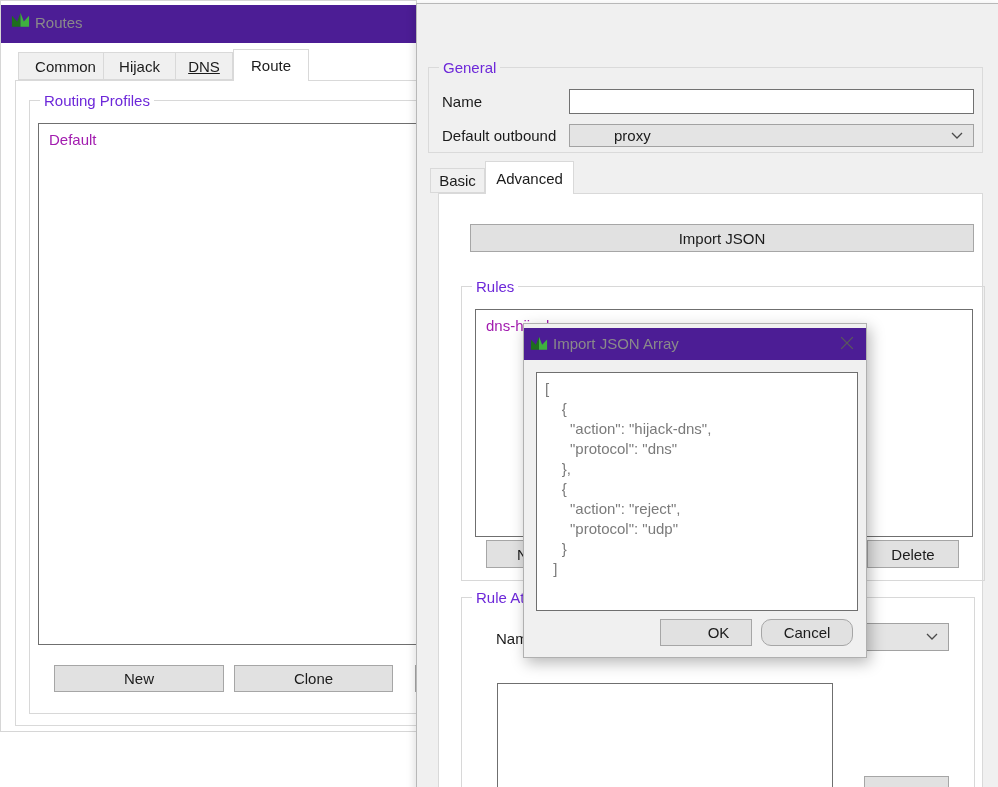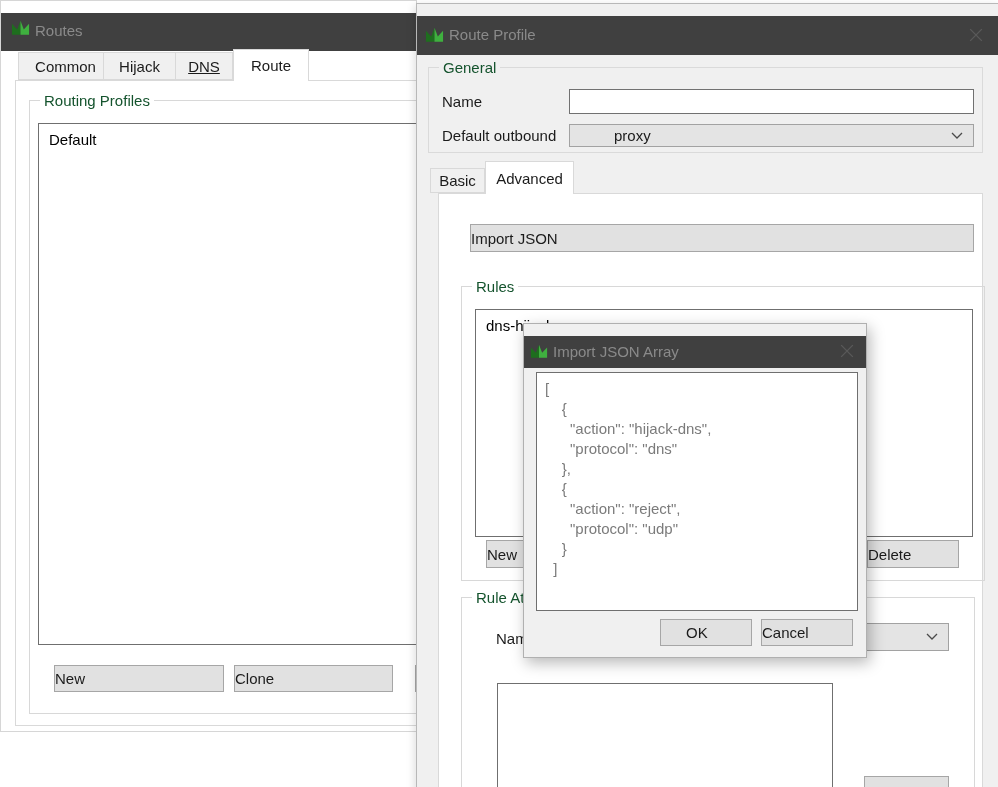--- a/index.html
+++ b/index.html
@@ -2,40 +2,40 @@
 <html><head>
 <meta charset="utf-8">
 <style>
   * { margin:0; padding:0; box-sizing:border-box; }
   body { background:#ffffff; font-family:"Liberation Sans", sans-serif; }
   .screen { position:relative; width:998px; height:787px; overflow:hidden; background:#ffffff; }
 
   .frag { position:absolute; }
 
   .win { position:absolute; background:#ffffff; }
-  .titlebar { position:absolute; left:0; top:12px; right:0; background:#404040; }
+  .titlebar { position:absolute; left:0; top:4px; right:0; background:#4c1d95; }
   .title-text { position:absolute; font-size:15px; color:#8a8a8a; white-space:nowrap; }
   .app-icon { position:absolute; }
   .close-btn { position:absolute; width:18px; height:18px; display:flex; align-items:center; justify-content:center; }
 
   .tab { position:absolute; display:flex; align-items:center; justify-content:center;
          font-size:15px; color:#1b1b1b; background:#f0f0f0; border:1px solid #d9d9d9; z-index:1; }
   .tab.active { background:#ffffff; border-bottom:none; z-index:3; }
   .pane { position:absolute; background:#ffffff; border:1px solid #d9d9d9; z-index:0; }
 
   .groupbox { position:absolute; border:1px solid #d8d8d8; }
-  .legend { position:absolute; top:-9px; left:10px; padding:0 4px; font-size:15px; color:#14532d; white-space:nowrap;text-align:right; }
+  .legend { position:absolute; top:-9px; left:10px; padding:0 4px; font-size:15px; color:#6d28d9; white-space:nowrap;text-align:right; }
   .legend.on-white { background:#ffffff; }
   .legend.on-gray { background:#f0f0f0; }
 
   .listbox { position:absolute; background:#ffffff; border:1px solid #6f6f6f; }
-  .list-item { font-size:15px; color:#000000; padding:7px 10px 0 10px; white-space:nowrap; }
+  .list-item { font-size:15px; color:#a21caf; padding:7px 10px 0 10px; white-space:nowrap; }
 
   .btn { position:absolute; background:#e1e1e1; border:1px solid #a6a6a6; display:flex;
-         align-items:center; font-size:15px; color:#1b1b1b; overflow:hidden; white-space:nowrap; }
+         align-items:center; justify-content:center; font-size:15px; color:#1b1b1b; overflow:hidden; white-space:nowrap; }
 
   .field-label { position:absolute; font-size:15px; color:#1b1b1b; white-space:nowrap; }
   .text-input { position:absolute; background:#ffffff; border:1px solid #717171; font-size:15px;
                 color:#1b1b1b; padding:0 8px; font-family:"Liberation Sans", sans-serif; }
   .combobox { position:absolute; background:#e4e4e4; border:1px solid #a2a2a2; display:flex; align-items:center;
               font-size:15px; color:#1b1b1b; padding-left:9px; }
   .combobox .chev { position:absolute; right:10px; top:50%; transform:translateY(-50%); display:flex; }
 
   .textarea-box { position:absolute; background:#ffffff; border:1px solid #6f6f6f; }
 
@@ -93,34 +93,20 @@
         <span>New</span>
       </div>
       <div class="btn" style="left:204px;top:564px;width:159px;height:27px;">
         <span>Clone</span>
       </div>
       <div class="btn" style="left:385px;top:564px;width:30px;height:27px;"></div>
     </div>
   </div>
 
   <div class="win" id="profile-win">
-    <div class="titlebar" style="height:39px;">
-      <span class="app-icon" style="left:8px;top:10px;">
-        <svg width="19" height="17" viewBox="0 0 20 17">
-          <path d="M1,16 L1,4.5 L6.5,10.5 L10,1.5 L10,16 Z" fill="#1e6e1e"></path>
-          <path d="M10,16 L10,1.5 L13.5,10.5 L19,4.5 L19,16 Z" fill="#3fb03f"></path>
-        </svg>
-      </span>
-      <span class="title-text" style="left:32px;top:10px;">Route Profile</span>
-      <span class="close-btn" style="left:550px;top:10px;">
-        <svg width="14" height="14" viewBox="0 0 12 12">
-            <path d="M1,1 L11,11 M11,1 L1,11" stroke="#5a5a5a" stroke-width="1.1" fill="none"></path>
-          </svg>
-      </span>
-    </div>
 
     <div class="groupbox" style="left:11px;top:63px;width:555px;height:86px;border-color:#dadada;">
       <span class="legend on-gray">General</span>
       <span class="field-label" style="left:13px;top:25px;">Name</span>
       <input class="text-input" style="left: 140px; top: 21px; width: 405px; height: 25px;" value="">
       <span class="field-label" style="left:13px;top:59px;">Default outbound</span>
       <div class="combobox" style="left:140px;top:56px;width:405px;height:23px;padding-left:44px;">
         <span>proxy</span>
         <span class="chev">
           <svg width="12" height="8" viewBox="0 0 12 8">
@@ -195,18 +181,18 @@
     },
     {
       "action": "reject",
       "protocol": "udp"
     }
   ]</pre>
 
     <div class="btn" style="left:136px;top:295px;width:92px;height:27px;padding-left:25px;">
       <span>OK</span>
     </div>
-    <div class="btn" style="left:237px;top:295px;width:92px;height:27px;">
+    <div class="btn" style="left:237px;top:295px;width:92px;height:27px;border-radius:10px;">
       <span>Cancel</span>
     </div>
   </div>
 
 </div>
 
 </body></html>

